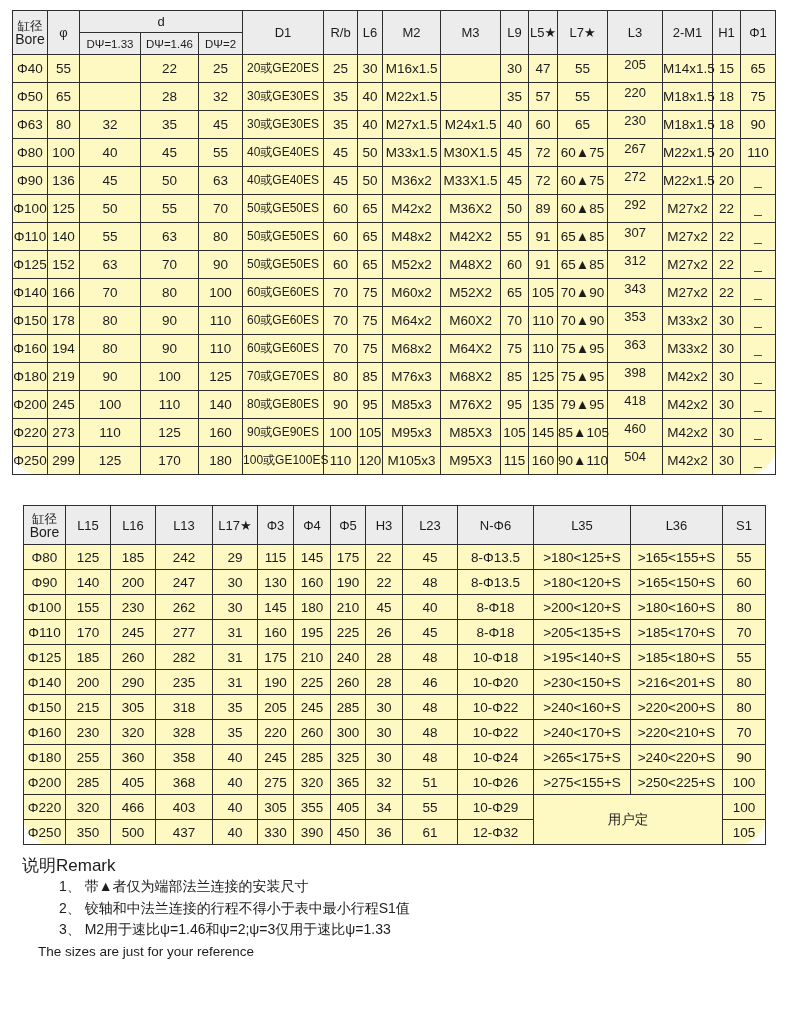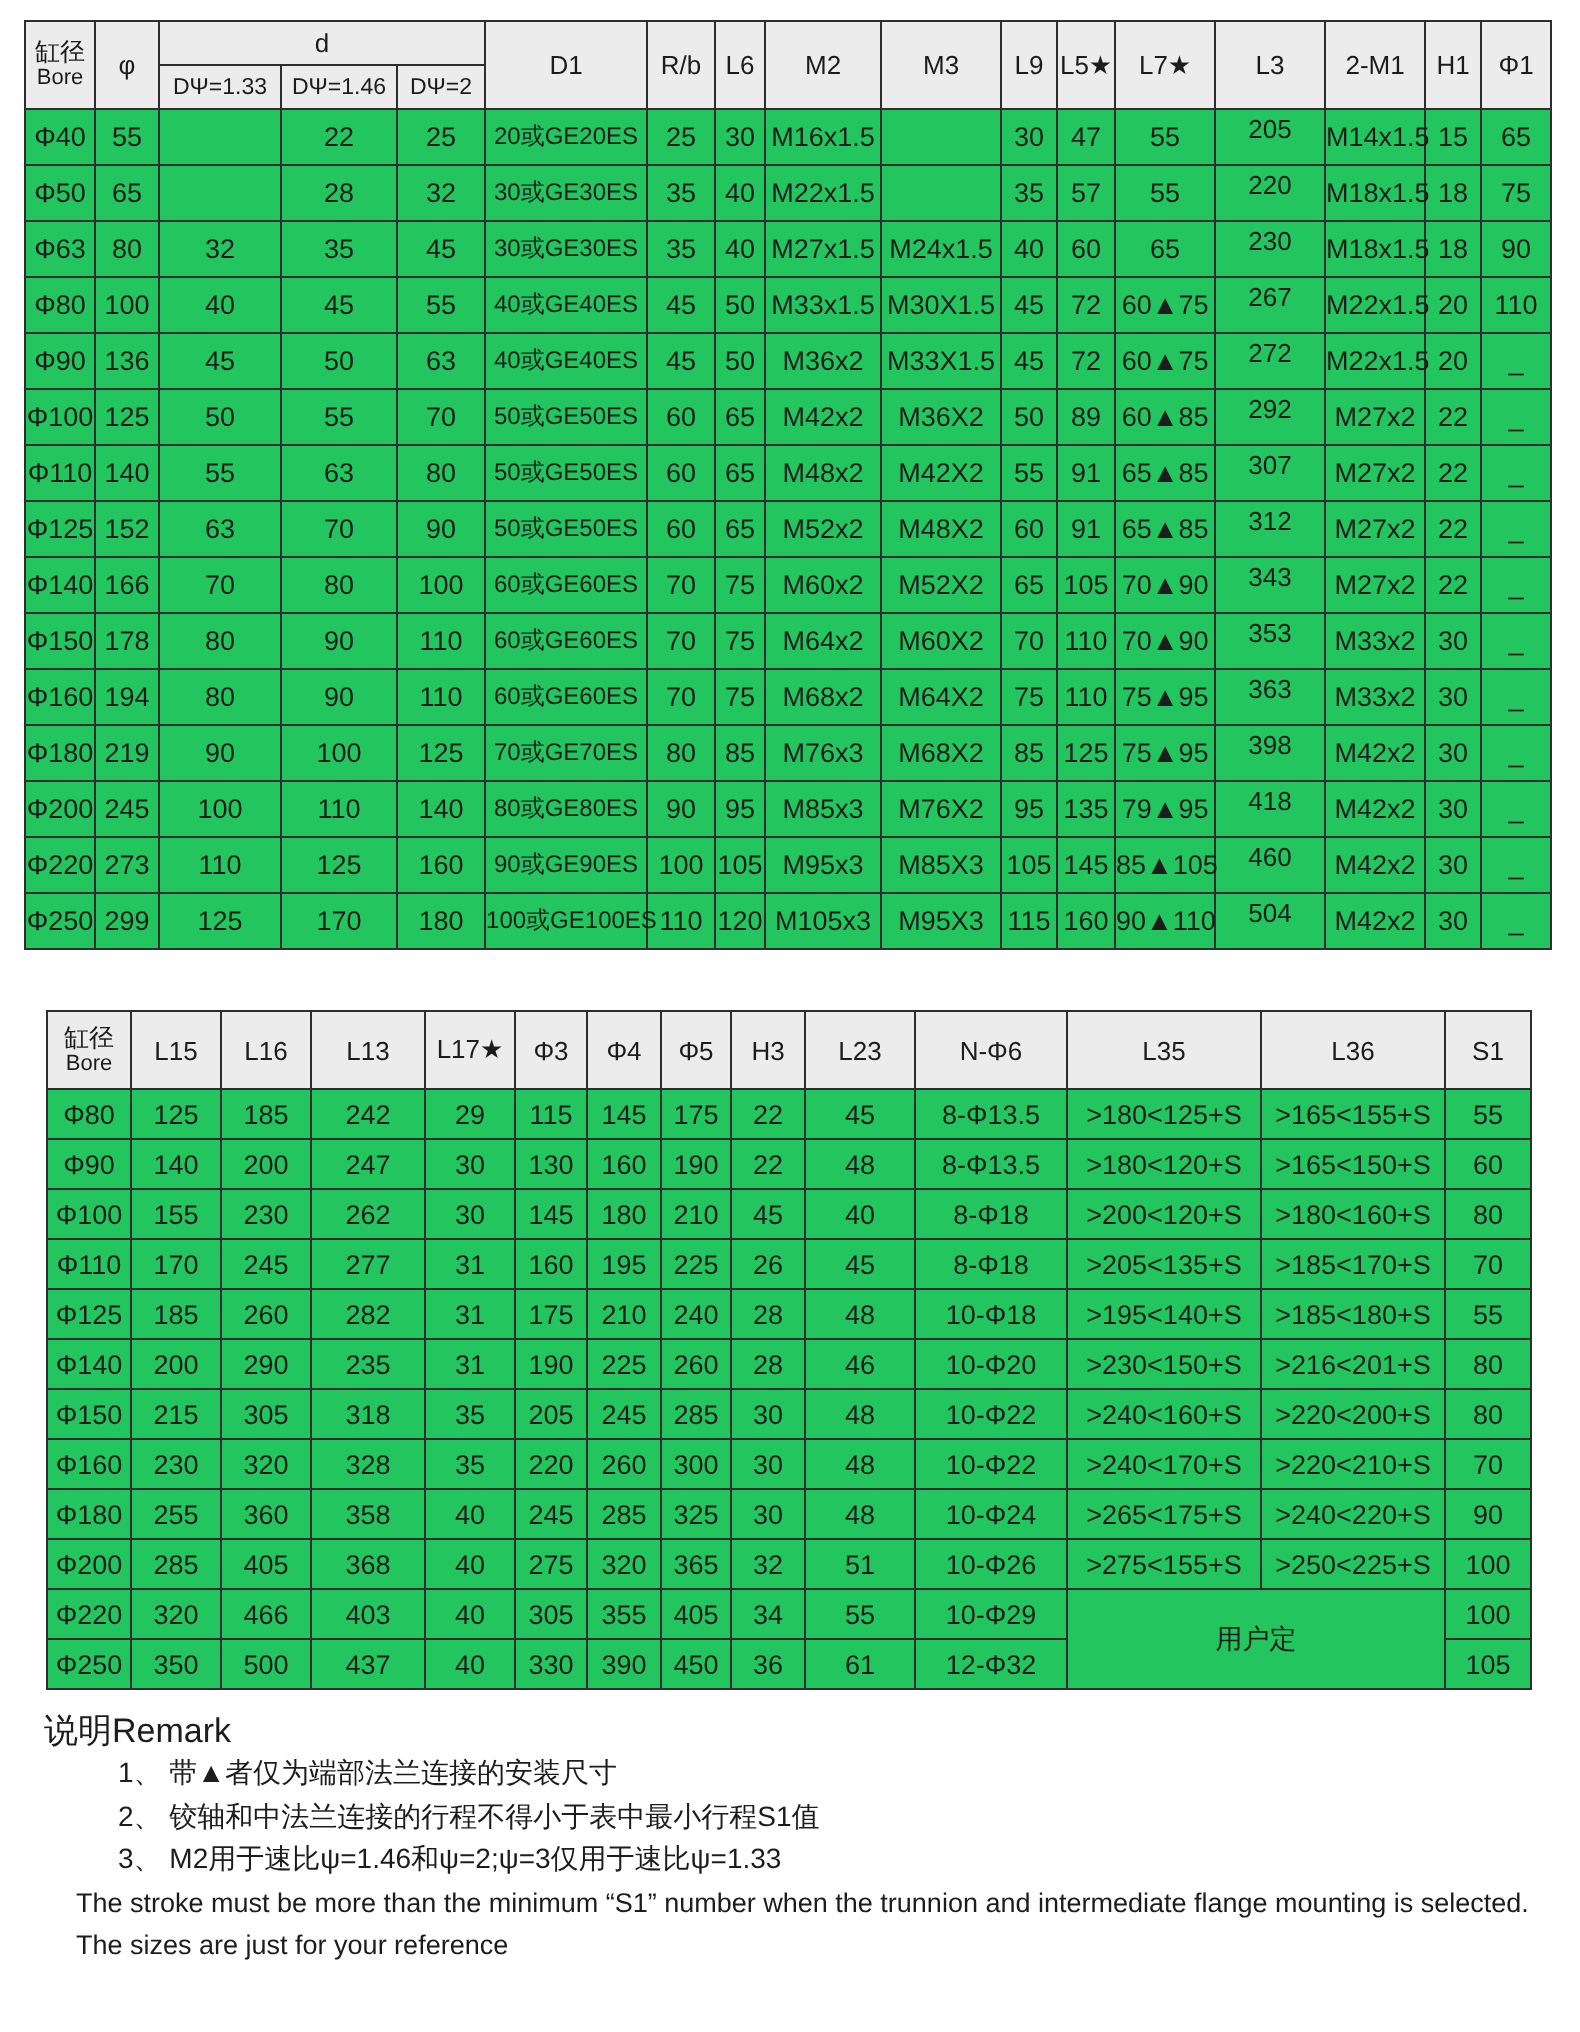--- a/index.html
+++ b/index.html
@@ -2,35 +2,35 @@
 <html><head>
 <meta charset="utf-8">
 <style>
   html,body{margin:0;padding:0;}
   body{
     width:790px;height:1016px;position:relative;background:#ffffff;
     font-family:"Liberation Sans","DejaVu Sans",sans-serif;color:#1c1c1c;
     -webkit-font-smoothing:antialiased;
   }
   .page{position:absolute;inset:0;}
-  table{border-collapse:collapse;table-layout:fixed;background:#22c55e;}
+  table{border-collapse:collapse;table-layout:fixed;background:#fef9c3;border-radius:30px;}
   th,td{
     border:1.5px solid #2e2e2e;text-align:center;vertical-align:middle;
     font-size:13.5px;white-space:nowrap;overflow:visible;padding:0;
     font-weight:normal;
   }
   th{background:#ececec;font-size:13px;}
   #table1{position:absolute;left:12px;top:10px;width:763px;}
   #table2{position:absolute;left:23px;top:505px;width:742px;}
   #table1 thead th{height:21px;}
   #table1 tbody td{height:25px;}
   #table2 thead th{height:38px;}
   #table2 tbody td{height:24px;}
   .bore-cn{font-size:12.5px;line-height:13px;}
-  .bore-en{font-size:11px;line-height:12px;}
+  .bore-en{font-size:14px;line-height:12px;}
   .dsub{font-size:11.5px;}
   .raised{vertical-align:top;line-height:15px;padding-top:2px;font-size:13px;}
   .d1cell{font-size:12px;}
   .merged{font-size:13.5px;}
   .remarks{position:absolute;left:22px;top:856px;width:750px;}
   .remark-title{font-size:17px;line-height:20px;}
   .remark-item{font-size:14px;line-height:21.5px;margin-left:37px;}
   .remark-en{font-size:13.5px;line-height:21px;margin-left:16px;}
 </style>
 </head>
@@ -603,17 +603,16 @@
           <td>105</td>
         </tr>
       </tbody>
   </table>
 
   <div class="remarks">
     <div class="remark-title">说明Remark</div>
     <div class="remark-item">1、 带▲者仅为端部法兰连接的安装尺寸</div>
     <div class="remark-item">2、 铰轴和中法兰连接的行程不得小于表中最小行程S1值</div>
     <div class="remark-item">3、 M2用于速比ψ=1.46和ψ=2;ψ=3仅用于速比ψ=1.33</div>
-    <div class="remark-en">The stroke must be more than the minimum “S1” number when the  trunnion and intermediate flange mounting is selected.</div>
     <div class="remark-en">The sizes are just for your reference</div>
   </div>
 
 </div>
 
 </body></html>

